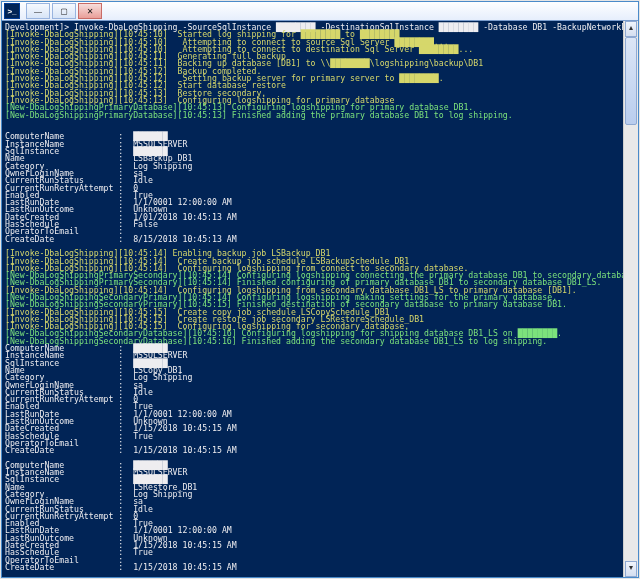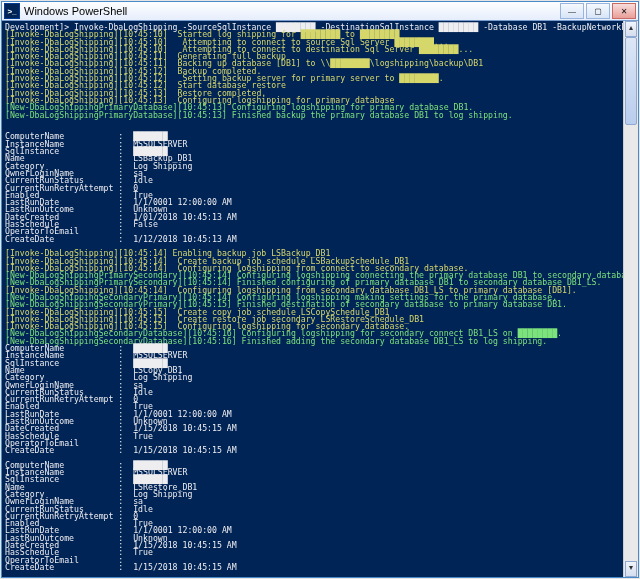--- a/index.html
+++ b/index.html
@@ -19,69 +19,68 @@
   .c-white{color:#eeedf0;}
   .c-yellow{color:#d6d76b;}
   .c-green{color:#7ce27c;}
 </style>
 </head>
 <body>
 
 <div class="window">
   <div class="title-bar">
     <div class="ps-icon">&gt;_</div>
-    <div class="title">Windows PowerShell</div>
     <div class="win-btn">—</div>
     <div class="win-btn">▢</div>
     <div class="win-btn close">✕</div>
   </div>
   <div class="terminal">
     <pre id="out"><span class="c-white">Development]&gt; Invoke-DbaLogShipping -SourceSqlInstance ████████ -DestinationSqlInstance ████████ -Database DB1 -BackupNetworkPath "\\\\sstad-pc\logshipping\backup" -BackupLocalPath "C:\temp\logshipping\backup" -CompressBackup -GenerateFullBackup -SecondaryDatabaseSuffix "LS" -Force</span>
 <span class="c-yellow">[Invoke-DbaLogShipping][10:45:10]  Started log shipping for ████████ to ████████</span>
 <span class="c-yellow">[Invoke-DbaLogShipping][10:45:10]   Attempting to connect to source Sql Server ████████...</span>
 <span class="c-yellow">[Invoke-DbaLogShipping][10:45:10]   Attempting to connect to destination Sql Server ████████...</span>
 <span class="c-yellow">[Invoke-DbaLogShipping][10:45:11]  Generating full backup</span>
 <span class="c-yellow">[Invoke-DbaLogShipping][10:45:11]  Backing up database [DB1] to \\████████\logshipping\backup\DB1</span>
 <span class="c-yellow">[Invoke-DbaLogShipping][10:45:12]  Backup completed.</span>
 <span class="c-yellow">[Invoke-DbaLogShipping][10:45:12]   Setting backup server for primary server to ████████.</span>
 <span class="c-yellow">[Invoke-DbaLogShipping][10:45:12]  Start database restore</span>
-<span class="c-yellow">[Invoke-DbaLogShipping][10:45:13]  Restore completed.</span>
+<span class="c-yellow">[Invoke-DbaLogShipping][10:45:13]  Restore secondary.</span>
 <span class="c-yellow">[Invoke-DbaLogShipping][10:45:13]  Configuring logshipping for primary database</span>
 <span class="c-green">[New-DbaLogShippingPrimaryDatabase][10:45:13] Configuring logshipping for primary database DB1.</span>
-<span class="c-green">[New-DbaLogShippingPrimaryDatabase][10:45:13] Finished backup the primary database DB1 to log shipping.</span>
+<span class="c-green">[New-DbaLogShippingPrimaryDatabase][10:45:13] Finished adding the primary database DB1 to log shipping.</span>
 
 
 <span class="c-white">ComputerName           :  ███████</span>
 <span class="c-white">InstanceName           :  MSSQLSERVER</span>
 <span class="c-white">SqlInstance            :  ███████</span>
 <span class="c-white">Name                   :  LSBackup_DB1</span>
 <span class="c-white">Category               :  Log Shipping</span>
 <span class="c-white">OwnerLoginName         :  sa</span>
 <span class="c-white">CurrentRunStatus       :  Idle</span>
 <span class="c-white">CurrentRunRetryAttempt :  0</span>
 <span class="c-white">Enabled                :  True</span>
 <span class="c-white">LastRunDate            :  1/1/0001 12:00:00 AM</span>
 <span class="c-white">LastRunOutcome         :  Unknown</span>
 <span class="c-white">DateCreated            :  1/01/2018 10:45:13 AM</span>
 <span class="c-white">HasSchedule            :  False</span>
 <span class="c-white">OperatorToEmail        :</span>
-<span class="c-white">CreateDate             :  1/12/2018 10:45:13 AM</span>
+<span class="c-white">CreateDate             :  8/15/2018 10:45:13 AM</span>
 
 <span class="c-yellow">[Invoke-DbaLogShipping][10:45:14] Enabling backup job LSBackup_DB1</span>
 <span class="c-yellow">[Invoke-DbaLogShipping][10:45:14]  Create backup job schedule LSBackupSchedule_DB1</span>
 <span class="c-yellow">[Invoke-DbaLogShipping][10:45:14]  Configuring logshipping from connect to secondary database.</span>
 <span class="c-green">[New-DbaLogShippingPrimarySecondary][10:45:14] Configuring logshipping connecting the primary database DB1 to secondary database DB1_LS on ████████.</span>
 <span class="c-green">[New-DbaLogShippingPrimarySecondary][10:45:14] Finished configuring of primary database DB1 to secondary database DB1_LS.</span>
 <span class="c-yellow">[Invoke-DbaLogShipping][10:45:14]  Configuring logshipping from secondary database DB1_LS to primary database [DB1].</span>
 <span class="c-green">[New-DbaLogShippingSecondaryPrimary][10:45:14] Configuring logshipping making settings for the primary database.</span>
 <span class="c-green">[New-DbaLogShippingSecondaryPrimary][10:45:15] Finished destination of secondary database to primary database DB1.</span>
 <span class="c-yellow">[Invoke-DbaLogShipping][10:45:15]  Create copy job schedule LSCopySchedule_DB1</span>
 <span class="c-yellow">[Invoke-DbaLogShipping][10:45:15]  Create restore job secondary LSRestoreSchedule_DB1</span>
 <span class="c-yellow">[Invoke-DbaLogShipping][10:45:15]  Configuring logshipping for secondary database.</span>
-<span class="c-green">[New-DbaLogShippingSecondaryDatabase][10:45:16] Configuring logshipping for secondary connect DB1_LS on ████████.</span>
+<span class="c-green">[New-DbaLogShippingSecondaryDatabase][10:45:16] Configuring logshipping for shipping database DB1_LS on ████████.</span>
 <span class="c-green">[New-DbaLogShippingSecondaryDatabase][10:45:16] Finished adding the secondary database DB1_LS to log shipping.</span>
 <span class="c-white">ComputerName           :  ███████</span>
 <span class="c-white">InstanceName           :  MSSQLSERVER</span>
 <span class="c-white">SqlInstance            :  ███████</span>
 <span class="c-white">Name                   :  LSCopy_DB1</span>
 <span class="c-white">Category               :  Log Shipping</span>
 <span class="c-white">OwnerLoginName         :  sa</span>
 <span class="c-white">CurrentRunStatus       :  Idle</span>
 <span class="c-white">CurrentRunRetryAttempt :  0</span>
 <span class="c-white">Enabled                :  True</span>

